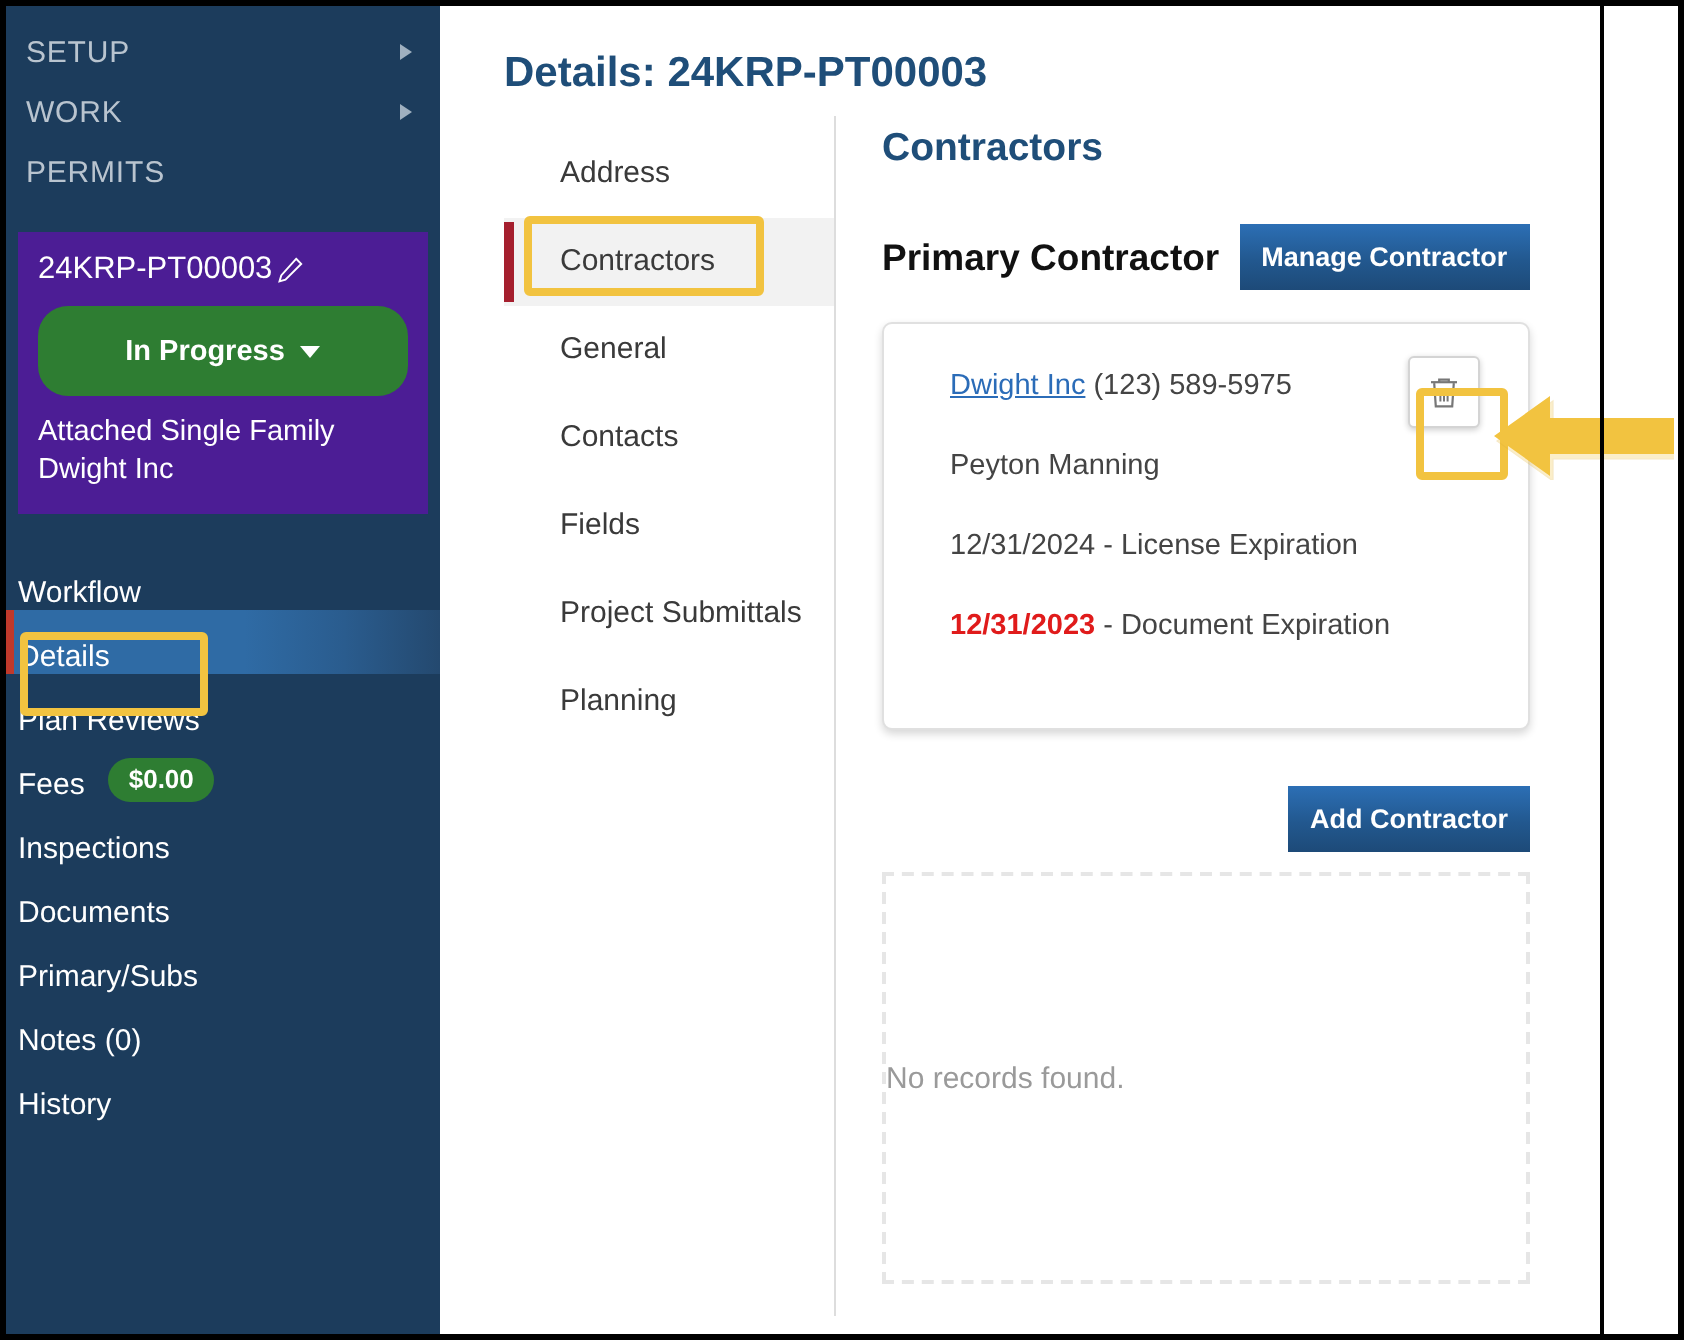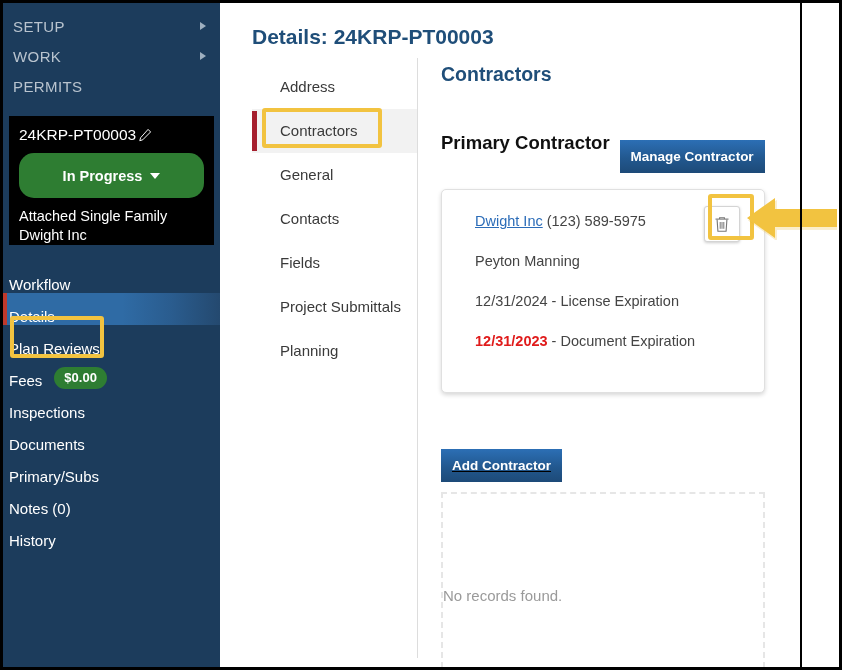--- a/index.html
+++ b/index.html
@@ -54,22 +54,22 @@
   .nav-caret {
     width: 0; height: 0;
     border-left: 6px solid #9fb0c0;
     border-top: 4.5px solid transparent;
     border-bottom: 4.5px solid transparent;
   }
 
   
   .record-card {
     margin: 9px 6px 0 6px;
-    background: #000000;
-    padding: 10px 10px 0 10px;
+    background: #4c1d95;
+    padding: 10px 10px 12px 10px;
   }
   .record-id-row {
     display: flex; align-items: center; gap: 2px;
     color: #ffffff; font-size: 15.5px;
     margin-bottom: 9px;
   }
   .pencil-icon { width: 14px; height: 14px; display: block; }
 
   .status-pill {
     display: flex; align-items: center; justify-content: center; gap: 8px;
@@ -205,21 +205,20 @@
   .btn-blue {
     background: linear-gradient(to bottom, #2c6fb5 0%, #22588f 55%, #1d4a78 100%);
     color: #ffffff;
     font-size: 13.5px;
     font-weight: bold;
     border: none;
     padding: 9px 11px;
     cursor: pointer;
     font-family: "Liberation Sans", sans-serif;
     white-space: nowrap;
-    margin-top: 28px;
   }
 
   .contractor-card {
     position: relative;
     width: 324px;
     min-height: 192px;
     background: #ffffff;
     border: 1px solid #e0e0e0;
     border-radius: 5px;
     box-shadow: 0 2px 4px rgba(0,0,0,.16);
@@ -251,24 +250,23 @@
     background: #ffffff;
     border: 1px solid #d4d4d4;
     border-radius: 3px;
     box-shadow: 0 1px 3px rgba(0,0,0,.2);
     display: flex; align-items: center; justify-content: center;
     cursor: pointer;
   }
 
   .add-row {
     display: flex;
-    justify-content: flex-start;
+    justify-content: flex-end;
     width: 324px;
     margin-top: 28px;
-    text-decoration: underline;
   }
   .empty-box {
     width: 324px;
     height: 206px;
     border: 2px dashed #e6e6e6;
     display: flex;
     align-items: center;
     justify-content: flex-start;
     margin-top: 10px;
   }

